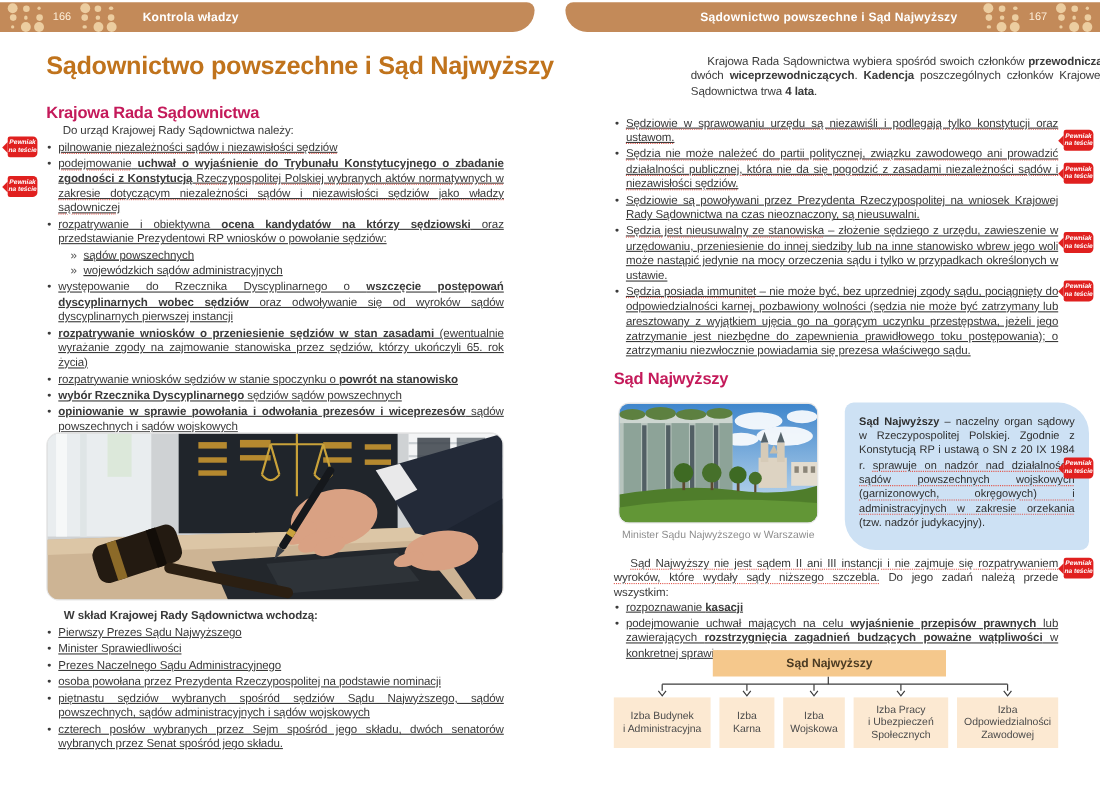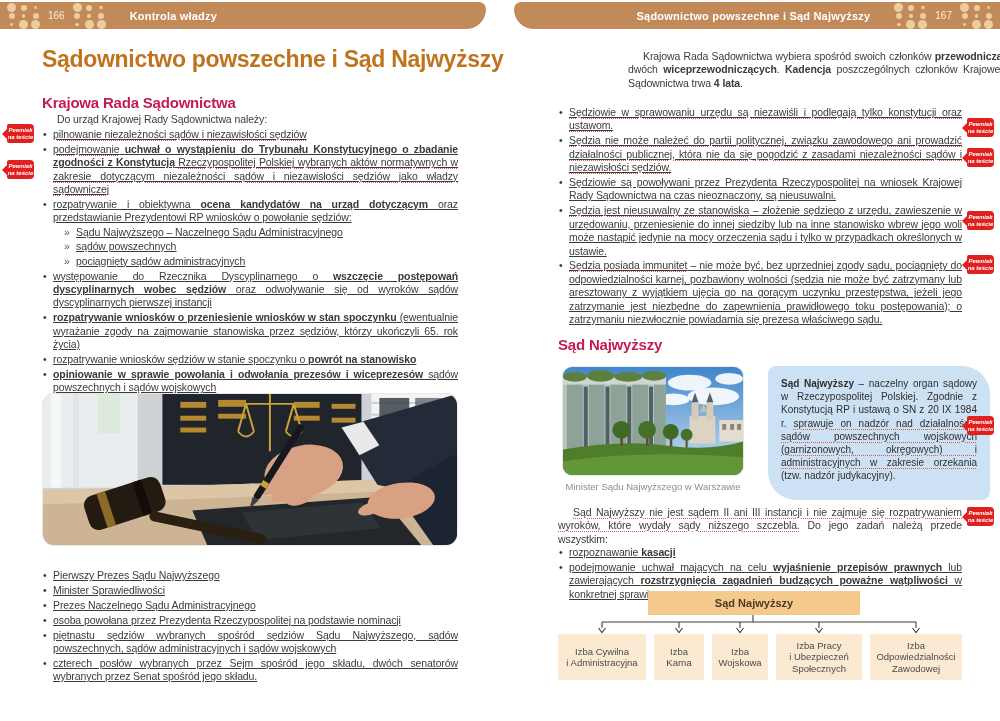--- a/index.html
+++ b/index.html
@@ -133,29 +133,29 @@
         <span class="dot d-m"></span>
         <span class="dot d-l"></span>
       </div>
   </header>
 
   <h1 class="main-title">Sądownictwo powszechne i Sąd Najwyższy</h1>
   <h2 class="sec-heading krs-heading">Krajowa Rada Sądownictwa</h2>
   <p class="para intro-left">Do urząd Krajowej Rady Sądownictwa należy:</p>
   <ul class="blist tasks" id="krs-tasks">
       <li class="bullet"><span class="hl">pilnowanie niezależności sądów i niezawisłości sędziów</span></li>
-      <li class="bullet"><span class="hl">podejmowanie</span> <b>uchwał o wystąpieniu do Trybunału Konstytucyjnego o zbadanie zgodności z Konstytucją</b> <span class="hl">Rzeczypospolitej Polskiej wybranych aktów normatywnych w zakresie dotyczącym niezależności sądów i niezawisłości sędziów jako władzy sądowniczej</span></li>
-      <li class="bullet">rozpatrywanie i obiektywna <b>ocena kandydatów na urząd dotyczącym</b> oraz przedstawianie Prezydentowi RP wniosków o powołanie sędziów:<ul class="sublist">
-          <li class="subbullet">Sądu Najwyższego – Naczelnego Sądu Administracyjnego</li>
+      <li class="bullet"><span class="hl">podejmowanie</span> <b>uchwał o wyjaśnienie do Trybunału Konstytucyjnego o zbadanie zgodności z Konstytucją</b> <span class="hl">Rzeczypospolitej Polskiej wybranych aktów normatywnych w zakresie dotyczącym niezależności sądów i niezawisłości sędziów jako władzy sądowniczej</span></li>
+      <li class="bullet">rozpatrywanie i obiektywna <b>ocena kandydatów na którzy sędziowski</b> oraz przedstawianie Prezydentowi RP wniosków o powołanie sędziów:<ul class="sublist">
           <li class="subbullet">sądów powszechnych</li>
-          <li class="subbullet">pociągnięty sądów administracyjnych</li>
+          <li class="subbullet">wojewódzkich sądów administracyjnych</li>
         </ul></li>
       <li class="bullet">występowanie do Rzecznika Dyscyplinarnego o <b>wszczęcie postępowań dyscyplinarnych wobec sędziów</b> oraz odwoływanie się od wyroków sądów dyscyplinarnych pierwszej instancji</li>
-      <li class="bullet"><b>rozpatrywanie wniosków o przeniesienie wniosków w stan spoczynku</b> (ewentualnie wyrażanie zgody na zajmowanie stanowiska przez sędziów, którzy ukończyli 65. rok życia)</li>
+      <li class="bullet"><b>rozpatrywanie wniosków o przeniesienie sędziów w stan zasadami</b> (ewentualnie wyrażanie zgody na zajmowanie stanowiska przez sędziów, którzy ukończyli 65. rok życia)</li>
       <li class="bullet">rozpatrywanie wniosków sędziów w stanie spoczynku o <b>powrót na stanowisko</b></li>
+      <li class="bullet"><b>wybór Rzecznika Dyscyplinarnego</b> sędziów sądów powszechnych</li>
       <li class="bullet"><b>opiniowanie w sprawie powołania i odwołania prezesów i wiceprezesów</b> sądów powszechnych i sądów wojskowych</li>
     </ul>
 
   <figure class="photo photo-gavel">
     <svg viewBox="0 0 416 153" preserveAspectRatio="none">
       <rect width="416" height="153" fill="#cfd2d4"></rect>
       <rect x="0" y="0" width="95" height="95" fill="#e9edef"></rect>
       <rect x="8" y="0" width="10" height="95" fill="#f6f8f8"></rect>
       <rect x="30" y="0" width="6" height="95" fill="#dfe5e6"></rect>
       <rect x="55" y="0" width="22" height="40" fill="#dce8da"></rect>
@@ -211,20 +211,21 @@
         <ellipse cx="330" cy="116" rx="14" ry="6" transform="rotate(-18 330 116)"></ellipse>
       </g>
       <g transform="rotate(32 240 80)">
         <rect x="228" y="28" width="7" height="88" rx="3" fill="#15181c"></rect>
         <rect x="228" y="96" width="7" height="6" fill="#c8a23c"></rect>
         <path d="M228,116 L235,116 L231.5,128 Z" fill="#3a3f45"></path>
       </g>
     </svg>
   </figure>
 
+  <p class="para members-heading">W skład Krajowej Rady Sądownictwa wchodzą:</p>
   <ul class="blist members" id="krs-members">
       <li class="bullet">Pierwszy Prezes Sądu Najwyższego</li>
       <li class="bullet">Minister Sprawiedliwości</li>
       <li class="bullet">Prezes Naczelnego Sądu Administracyjnego</li>
       <li class="bullet">osoba powołana przez Prezydenta Rzeczypospolitej na podstawie nominacji</li>
       <li class="bullet">piętnastu sędziów wybranych spośród sędziów Sądu Najwyższego, sądów powszechnych, sądów administracyjnych i sądów wojskowych</li>
       <li class="bullet">czterech posłów wybranych przez Sejm spośród jego składu, dwóch senatorów wybranych przez Senat spośród jego składu.</li>
     </ul>
 
   <p class="para para-r1">Krajowa Rada Sądownictwa wybiera spośród swoich członków <b>przewodniczącego</b> i dwóch <b>wiceprzewodniczących</b>. <b>Kadencja</b> poszczególnych członków Krajowej Rady Sądownictwa trwa <b>4 lata</b>.</p>
@@ -322,21 +323,21 @@
           <path d="M261,7 V13"></path>
           <path d="M358,7 V13"></path>
         <path d="M40.5,13 L44,17.5 L47.5,13"></path>
           <path d="M117.5,13 L121,17.5 L124.5,13"></path>
         <path d="M178.5,13 L182,17.5 L185.5,13"></path>
           <path d="M257.5,13 L261,17.5 L264.5,13"></path>
         <path d="M354.5,13 L358,17.5 L361.5,13"></path>
       </g>
     </svg>
     <div class="d-children" id="d-children">
-        <div class="d-child d-child-1">Izba Cywilna
+        <div class="d-child d-child-1">Izba Budynek
 i Administracyjna</div>
         <div class="d-child d-child-2">Izba
 Karna</div>
         <div class="d-child d-child-3">Izba
 Wojskowa</div>
         <div class="d-child d-child-4">Izba Pracy
 i Ubezpieczeń
 Społecznych</div>
         <div class="d-child d-child-5">Izba
 Odpowiedzialności

